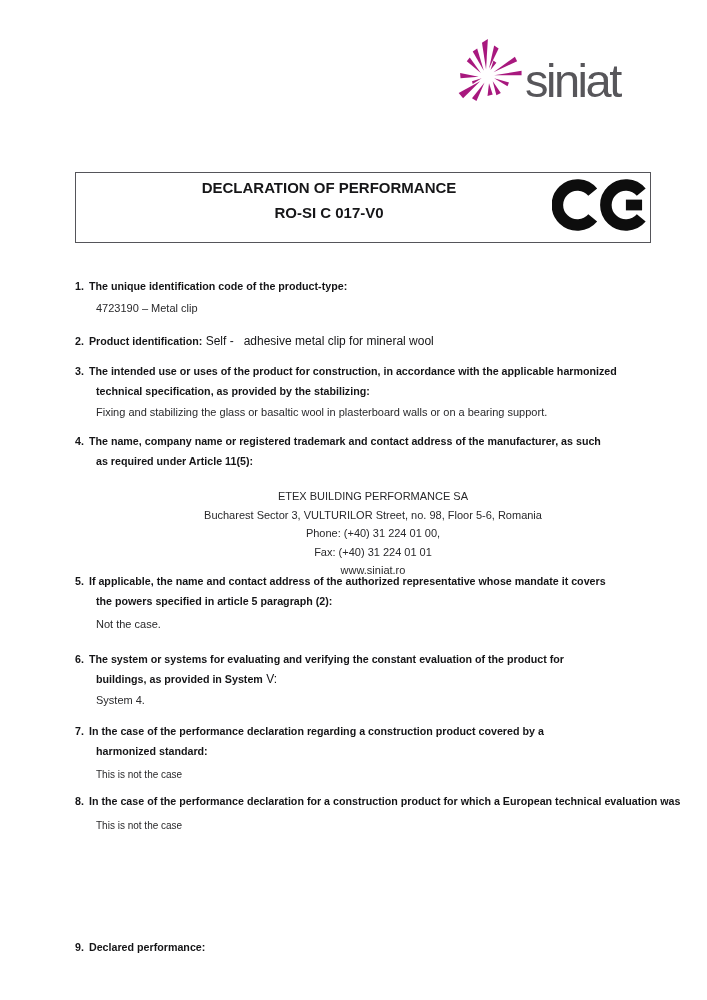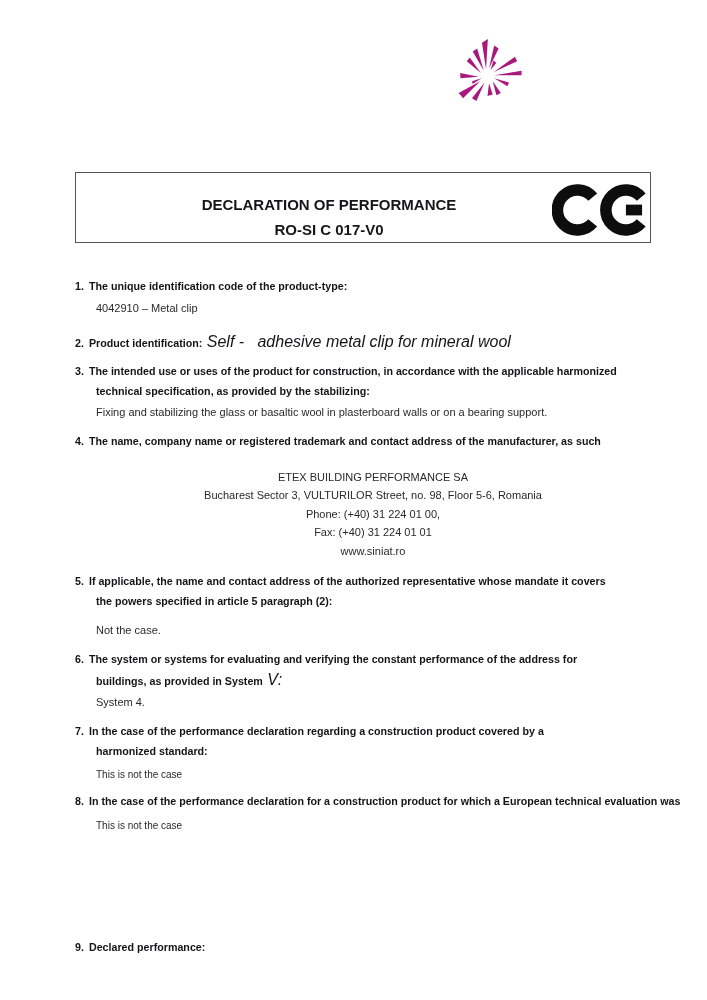--- a/index.html
+++ b/index.html
@@ -18,42 +18,42 @@
   .logo .word{
     font-size:47px;line-height:1;color:#57565a;
     letter-spacing:-2.5px;font-weight:400;
     padding-bottom:8px;margin-left:-1px;
   }
 
   
   .header-box{
     position:absolute;left:75px;top:172px;width:576px;height:71px;
     border:1.5px solid #55555a;box-sizing:border-box;
-    display:flex;align-items:flex-end;
+    display:flex;align-items:flex-start;
   }
   .box-titles{
     flex:1;text-align:center;font-weight:bold;font-size:15px;
     line-height:25px;color:#161618;padding-left:30px;padding-top:2px;
   }
   .ce-wrap{width:97px;height:64px;margin-right:1px;flex:0 0 auto;}
 
   
   .sec{position:absolute;left:75px;width:596px;}
   .hline{
     font-weight:bold;font-size:10.7px;line-height:19.5px;
     white-space:nowrap;color:#151517;
   }
   .hline.cont{padding-left:21px;}
   .num{display:inline-block;margin-right:5px;}
-  .reg{font-weight:normal;font-size:16px;white-space:pre-wrap;font-style:italic;}
+  .reg{font-weight:normal;font-size:12px;white-space:pre-wrap;}
   .body-line{
     padding-left:21px;font-weight:normal;font-size:11px;
     line-height:19px;margin-top:2px;white-space:pre-wrap;color:#29292b;
   }
-  .body-line.gap{margin-top:10px;}
+  .body-line.gap{margin-top:4px;}
   .body-line.small{font-size:10px;margin-top:4px;}
   .centered-block{margin-top:16px;text-align:center;}
   .centered-line{font-size:11px;line-height:18.5px;color:#29292b;}
 </style>
 </head>
 <body>
 
 <div class="page">
 
   <div class="logo">
@@ -66,79 +66,81 @@
       <polygon points="38,61 15,84 9,77"></polygon>
       <polygon points="44,63 33,88 27,84"></polygon>
       <polygon points="50,64 48,81 55,79"></polygon>
       <polygon points="55,61 66,77 60,80"></polygon>
       <polygon points="57,57 77,63 75,68"></polygon>
       <polygon points="57,53 94,47 94,53"></polygon>
       <polygon points="56,49 85,28 88,34"></polygon>
       <polygon points="52,46 56,33 60,36"></polygon>
       <polygon points="40,57 27,61 28,65"></polygon>
     </svg>
+    <div class="word">siniat</div>
   </div>
 
   <div class="header-box">
     <div class="box-titles">
       <div>DECLARATION OF PERFORMANCE</div>
       <div>RO-SI C 017-V0</div>
     </div>
     <svg class="ce-wrap" viewBox="0 0 126 80" xmlns="http://www.w3.org/2000/svg" fill="none" stroke="#0d0d0d">
       <path d="M52.9,23.3 A26,26 0 1 0 52.9,56.7" stroke-width="15"></path>
       <path d="M115.9,23.3 A26,26 0 1 0 115.9,56.7" stroke-width="15"></path>
       <path d="M96,40 L117,40" stroke-width="14"></path>
     </svg>
   </div>
 
   <div class="sec" style="top:277px">
     <div class="hline">
       <span class="num">1.</span><span>The unique identification code of the product-type:</span>
     </div>
-    <div class="body-line">4042910 – Metal clip</div>
+    <div class="body-line">4723190 – Metal clip</div>
   </div>
 
   <div class="sec" style="top:332px">
     <div class="hline">
       <span class="num">2.</span><span>Product identification:</span><span class="reg"> Self -   adhesive metal clip for mineral wool</span>
     </div>
   </div>
 
   <div class="sec" style="top:362px">
     <div class="hline">
       <span class="num">3.</span><span>The intended use or uses of the product for construction, in accordance with the applicable harmonized</span>
     </div>
     <div class="hline cont">technical specification, as provided by the stabilizing:</div>
     <div class="body-line">Fixing and stabilizing the glass or basaltic wool in plasterboard walls or on a bearing support.</div>
   </div>
 
   <div class="sec" style="top:432px">
     <div class="hline">
       <span class="num">4.</span><span>The name, company name or registered trademark and contact address of the manufacturer, as such</span>
     </div>
+    <div class="hline cont">as required under Article 11(5):</div>
     <div class="centered-block">
       <div class="centered-line">ETEX BUILDING PERFORMANCE SA</div>
       <div class="centered-line">Bucharest Sector 3, VULTURILOR Street, no. 98, Floor 5-6, Romania</div>
       <div class="centered-line">Phone: (+40) 31 224 01 00,</div>
       <div class="centered-line">Fax: (+40) 31 224 01 01</div>
       <div class="centered-line">www.siniat.ro</div>
     </div>
   </div>
 
   <div class="sec" style="top:572px">
     <div class="hline">
       <span class="num">5.</span><span>If applicable, the name and contact address of the authorized representative whose mandate it covers</span>
     </div>
     <div class="hline cont">the powers specified in article 5 paragraph (2):</div>
     <div class="body-line gap">Not the case.</div>
   </div>
 
   <div class="sec" style="top:650px">
     <div class="hline">
-      <span class="num">6.</span><span>The system or systems for evaluating and verifying the constant performance of the address for</span>
+      <span class="num">6.</span><span>The system or systems for evaluating and verifying the constant evaluation of the product for</span>
     </div>
     <div class="hline cont">
       <span>buildings, as provided in System</span><span class="reg"> V:</span>
     </div>
     <div class="body-line">System 4.</div>
   </div>
 
   <div class="sec" style="top:722px">
     <div class="hline">
       <span class="num">7.</span><span>In the case of the performance declaration regarding a construction product covered by a</span>

